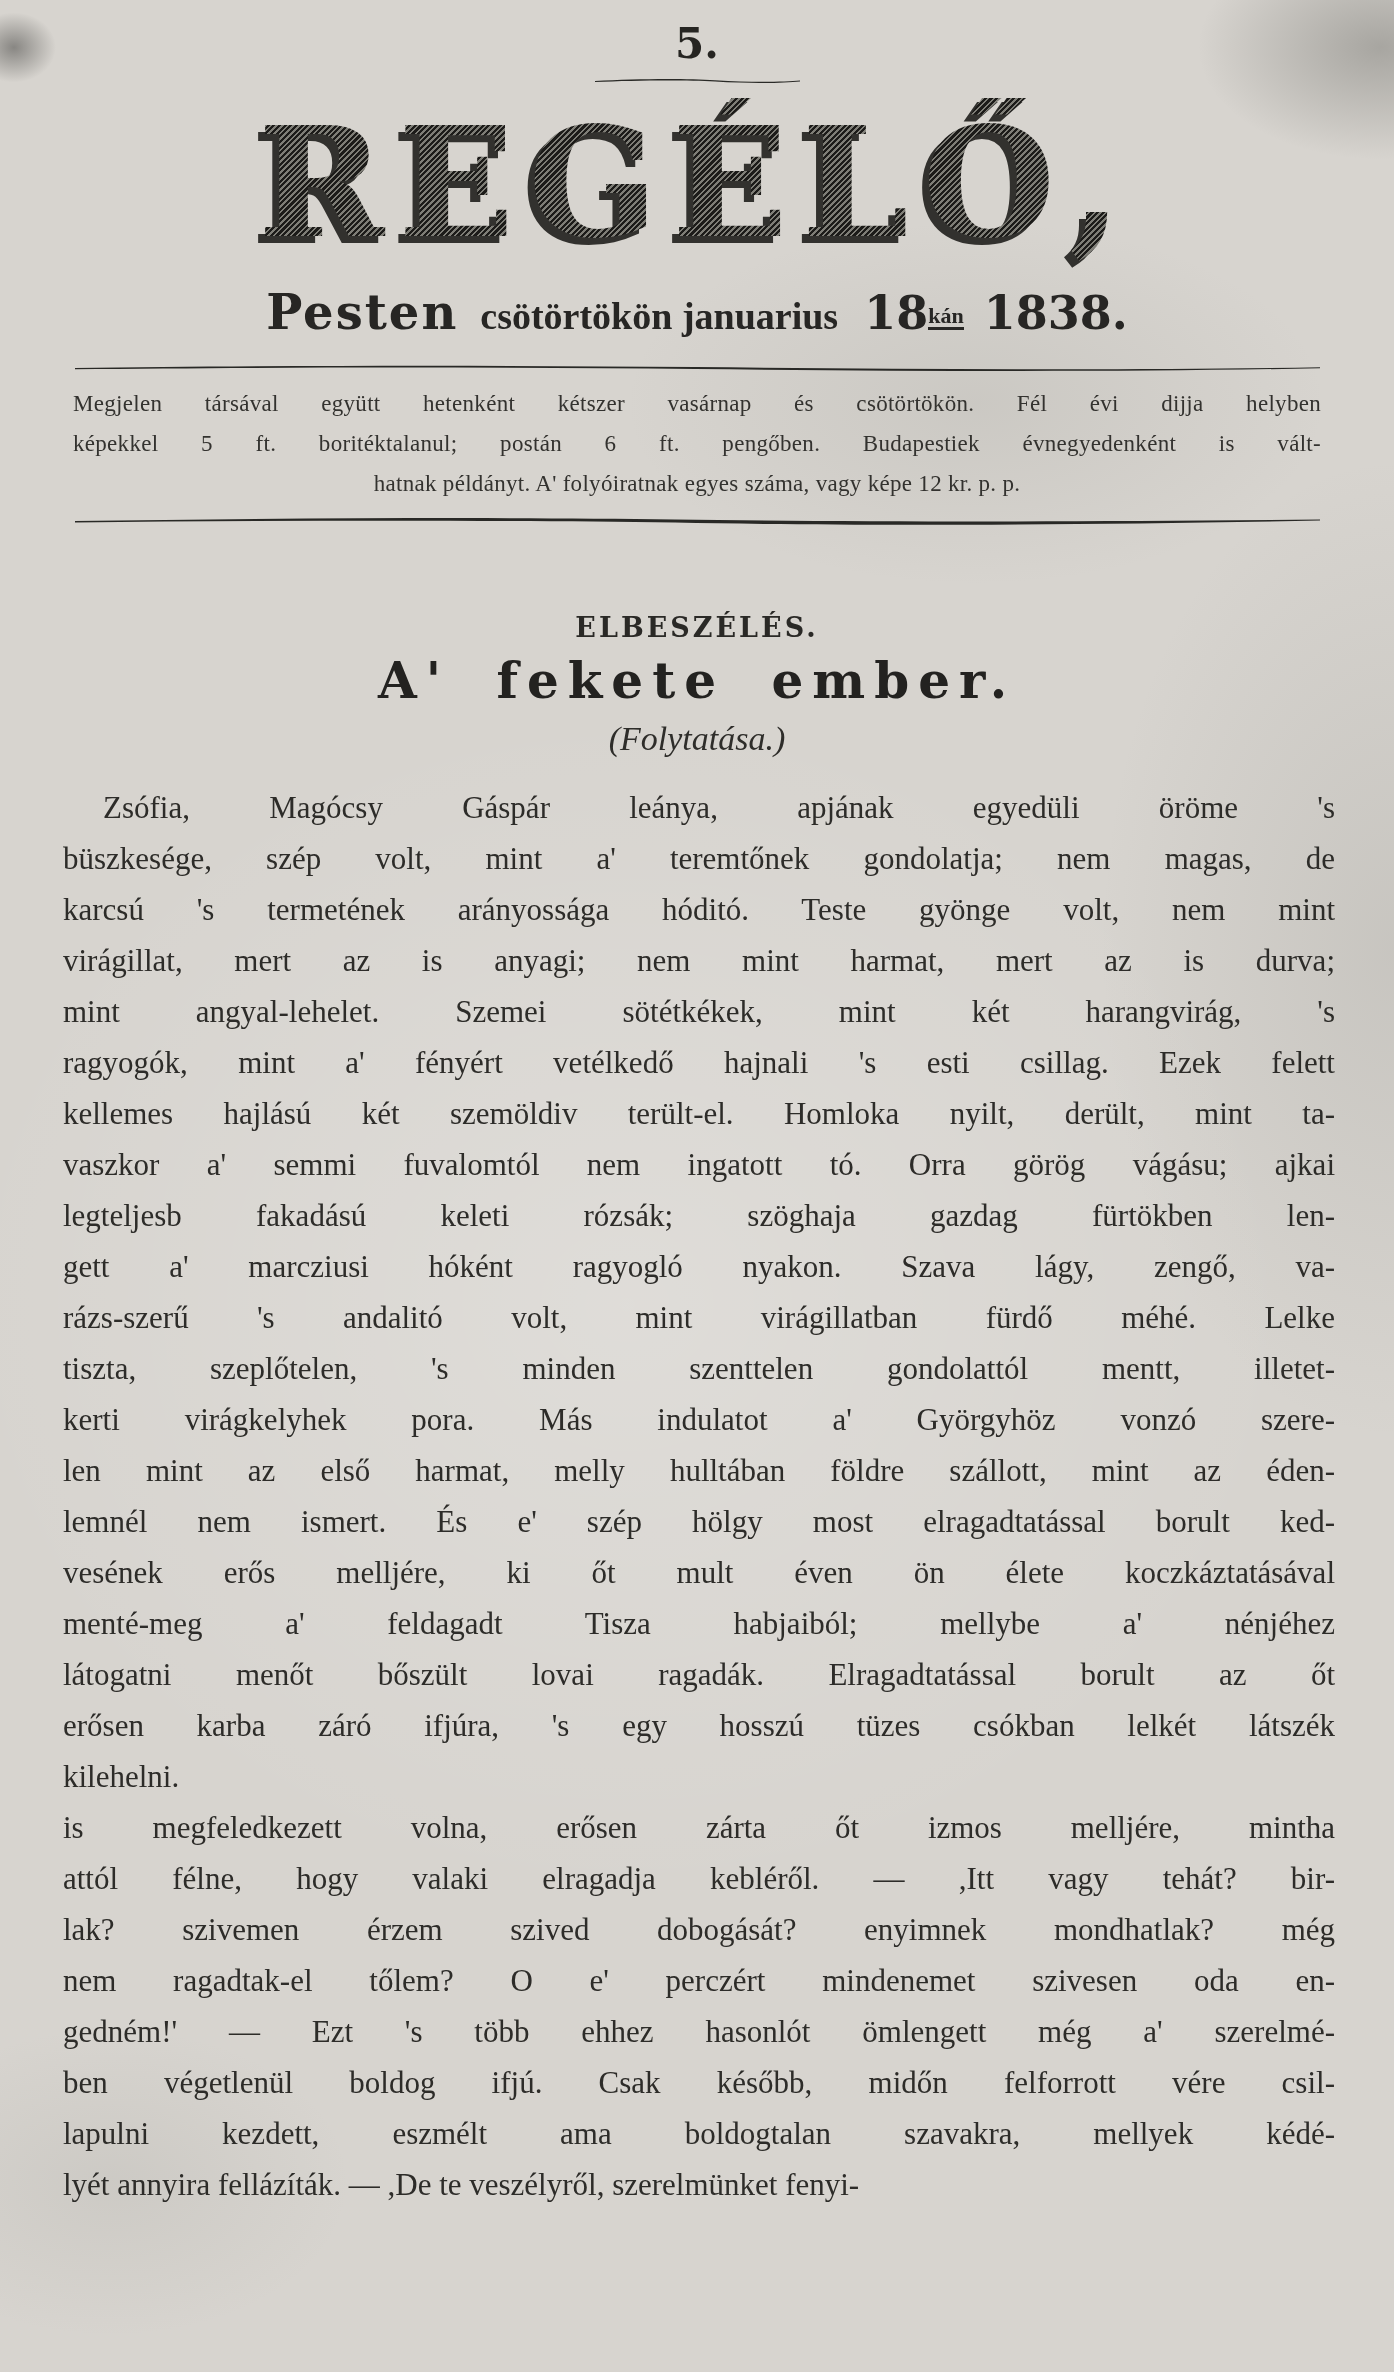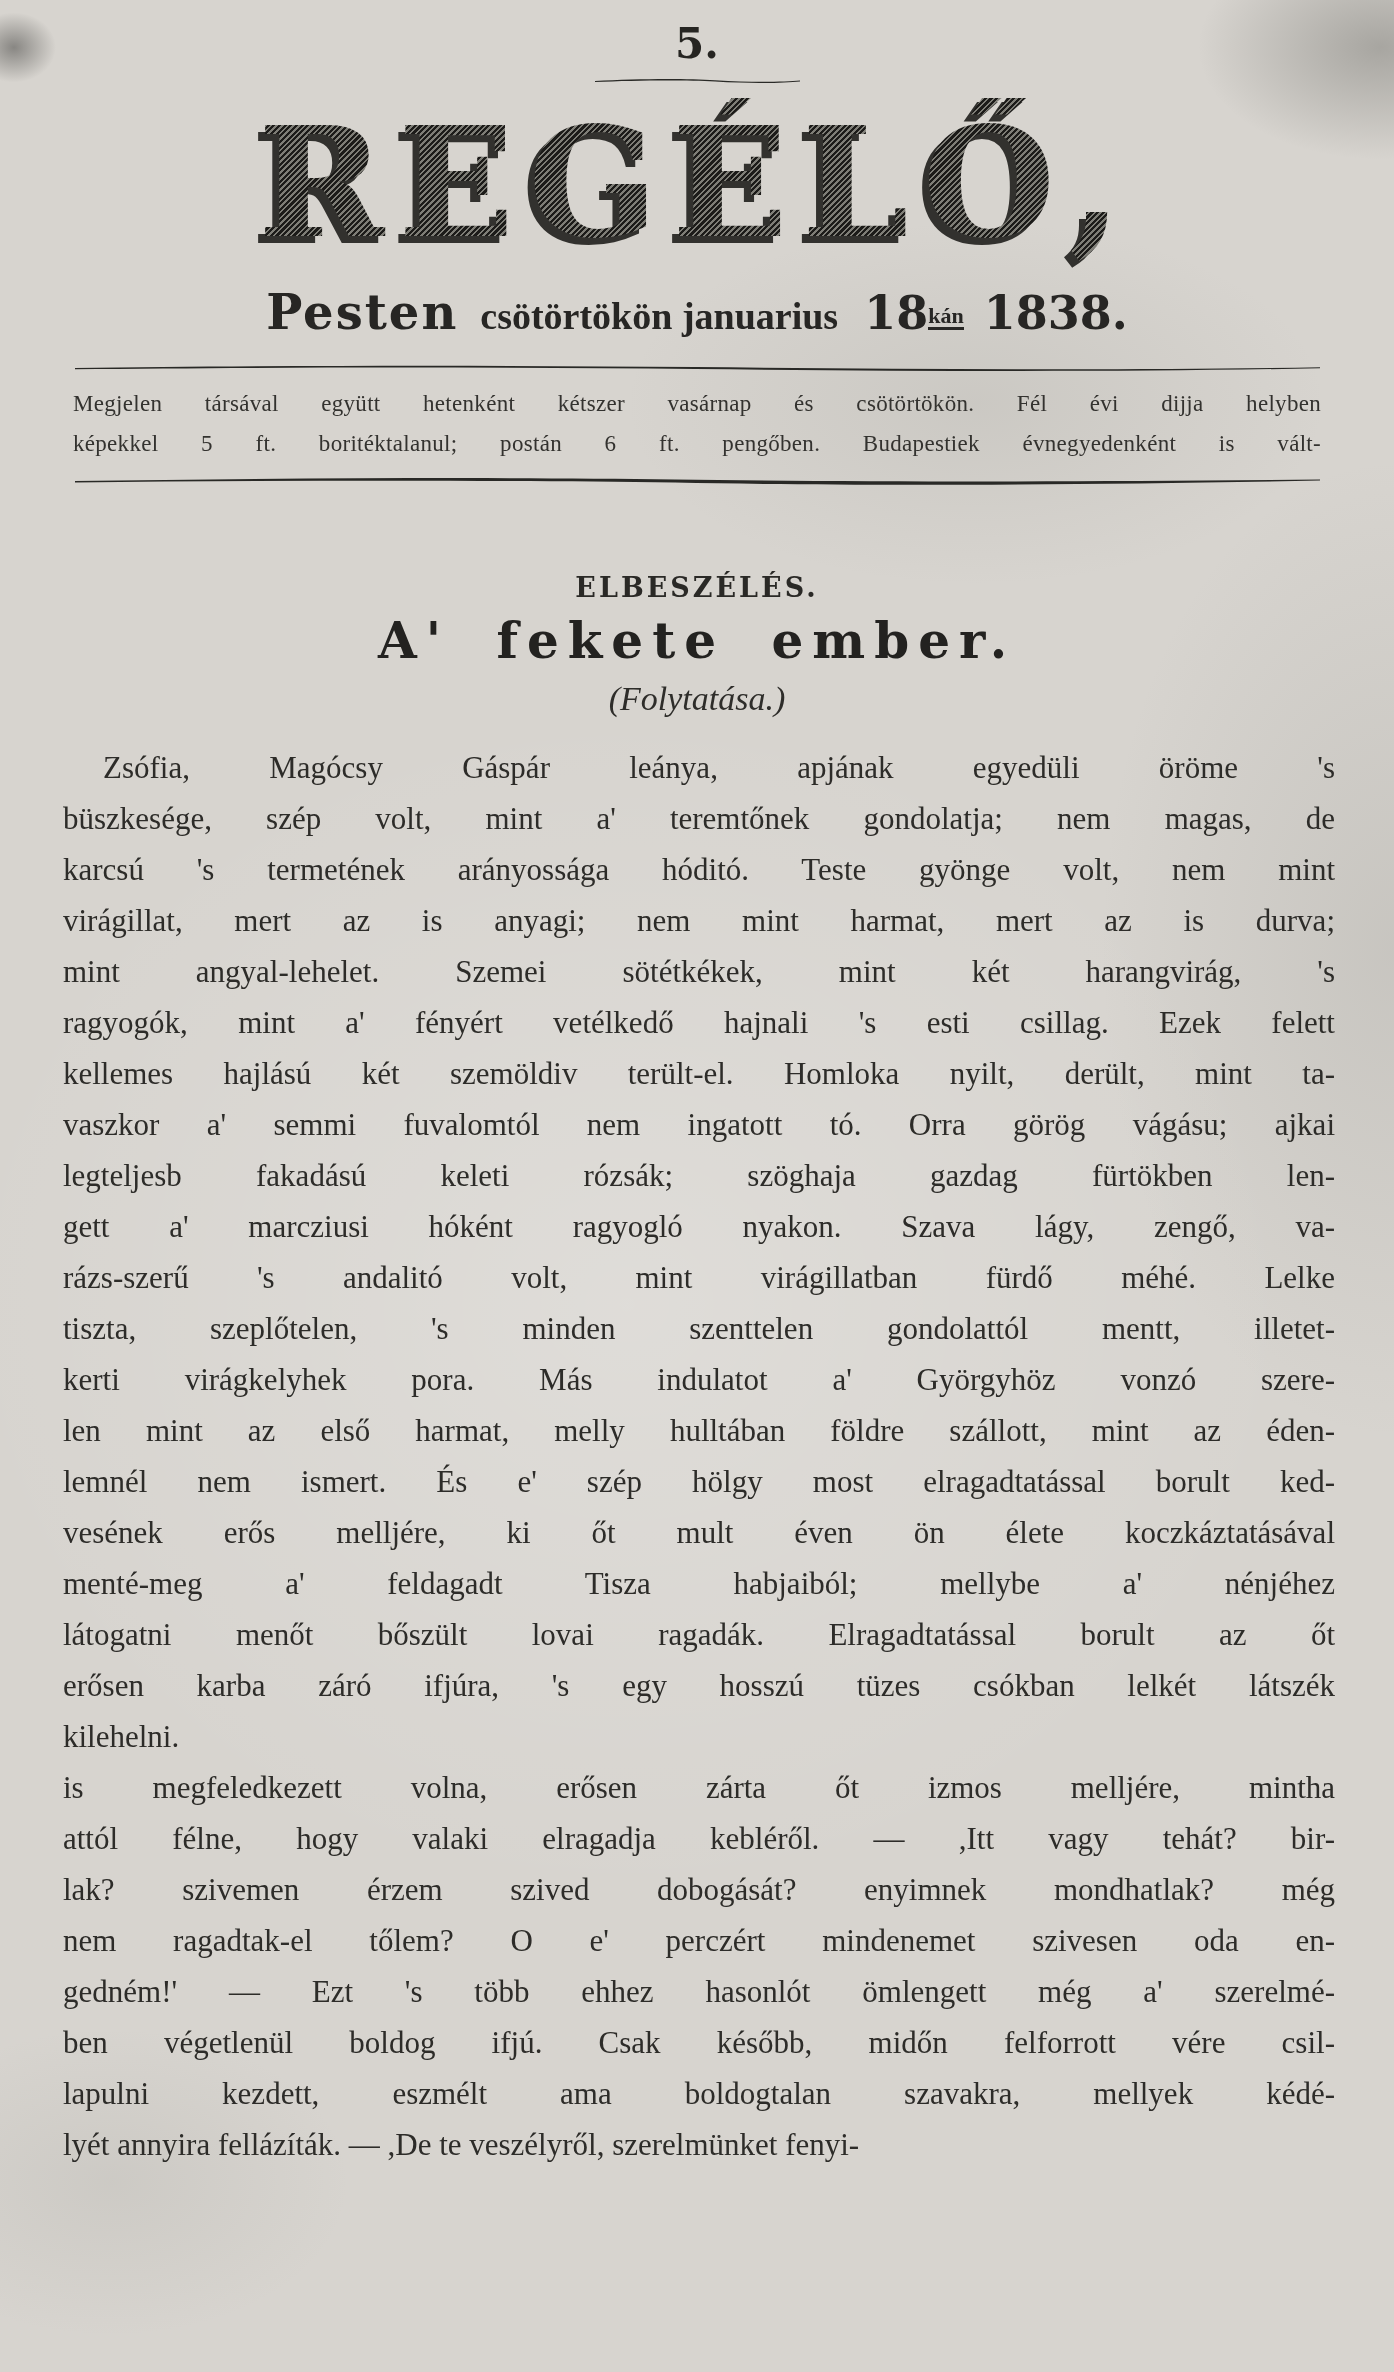--- a/index.html
+++ b/index.html
@@ -117,20 +117,21 @@
     <span class="dl-year">1838.</span>
   </div>
 
   <svg class="rule rule-top" width="1245" height="12" viewBox="0 0 1245 12">
     <path d="M0,6 C180,3.6 400,3 620,5 C840,7.2 1060,8.6 1245,5.2 L1245,6.2 C1060,10.2 840,9.4 620,7 C400,4.8 180,5.4 0,7.2 Z" fill="#292926"></path>
   </svg>
 
   <div class="imprint">
     <div class="imp-line">Megjelen társával együtt hetenként kétszer vasárnap és csötörtökön. Fél évi dijja helyben</div>
     <div class="imp-line">képekkel 5 ft. boritéktalanul; postán 6 ft. pengőben. Budapestiek évnegyedenként is vált-</div>
+    <div class="imp-line centered">hatnak példányt. A' folyóiratnak egyes száma, vagy képe 12 kr. p. p.</div>
   </div>
 
   <svg class="rule rule-bottom" width="1245" height="14" viewBox="0 0 1245 14">
     <path d="M0,7 C200,4.2 420,3 600,5.4 C760,7.6 980,8.4 1245,5.6 L1245,6.6 C980,11.6 760,11.8 600,8.6 C420,6 200,6.4 0,8.4 Z" fill="#292926"></path>
   </svg>
 
   <div class="section-heading">ELBESZÉLÉS.</div>
   <div class="story-title">A' fekete ember.</div>
   <div class="story-subtitle">(Folytatása.)</div>
 

